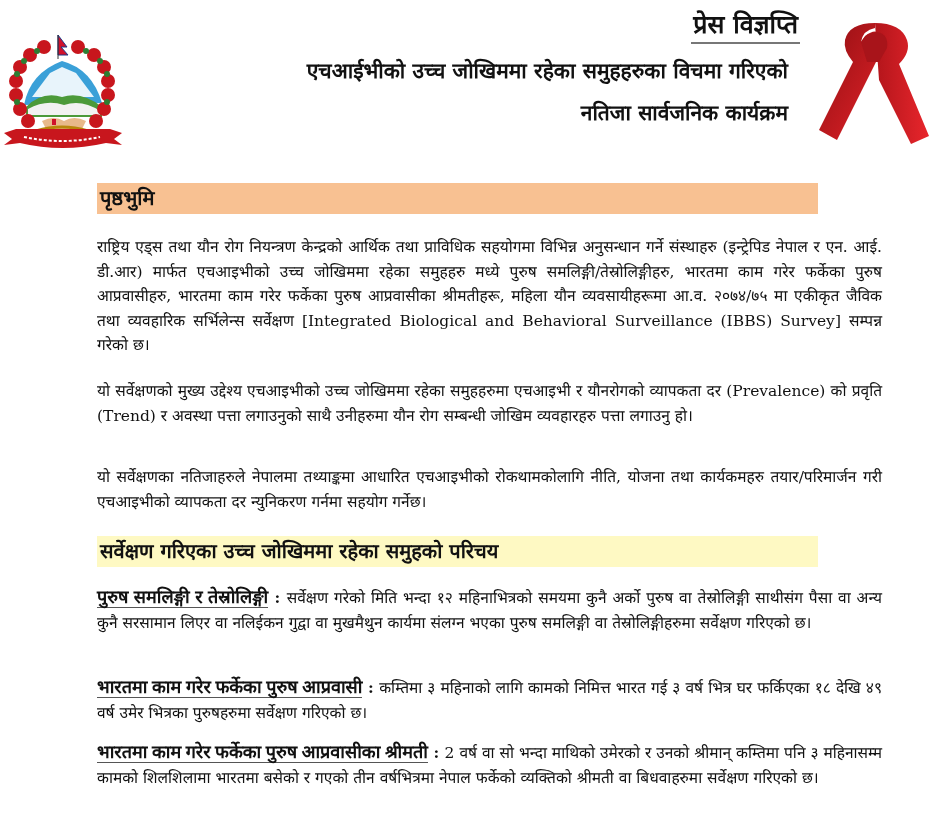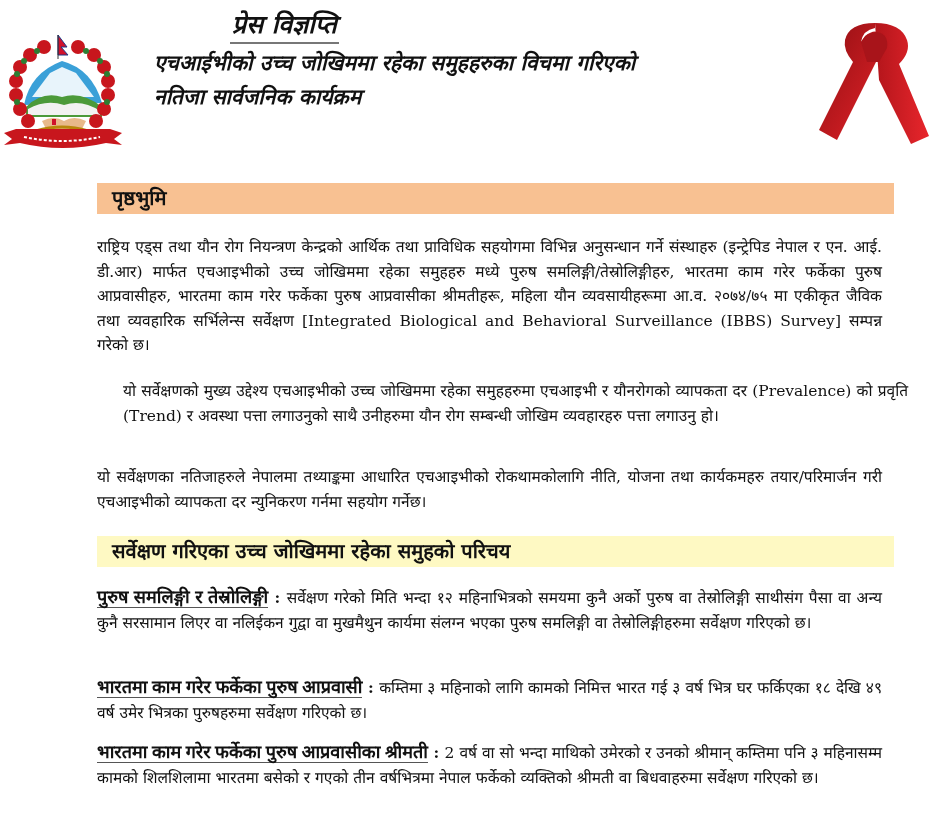--- a/index.html
+++ b/index.html
@@ -1,33 +1,33 @@
 <!DOCTYPE html>
 <html><head>
 <meta charset="utf-8">
 <style>
   html, body { margin:0; padding:0; background:#ffffff; }
   body { width:942px; height:827px; position:relative; overflow:hidden;
          font-family:"DejaVu Serif", "Liberation Serif", serif; color:#111; }
   .emblem { position:absolute; left:2px; top:33px; width:122px; height:118px; }
   .ribbon { position:absolute; left:815px; top:18px; width:120px; height:130px; }
-  .title-block { position:absolute; left:150px; top:8px; width:650px; text-align:left;font-style:italic; }
+  .title-block { position:absolute; left:150px; top:8px; width:650px; text-align:right; }
   .press-title { display:inline-block; font-family:"DejaVu Sans", sans-serif; font-weight:bold;
                  font-size:25px; line-height:34px; border-bottom:2px solid #777; padding:0 2px; margin:0 0 0 80px; }
   .sub-line { font-family:"DejaVu Sans", sans-serif; font-weight:bold; font-size:21px;
-              line-height:30px; margin:4px; white-space:nowrap; }
-  .band { position:absolute; left:97px; width:785px; height:31px;padding-left:12px; }
+              line-height:30px; margin:12px; white-space:nowrap; }
+  .band { position:absolute; left:97px; width:721px; height:31px; }
   .band1 { top:183px; background:#F8C192; }
   .band2 { top:536px; background:#fef9c3; }
   .band span { font-family:"DejaVu Sans", sans-serif; font-weight:bold; font-size:20px;
                line-height:31px; padding-left:3px; white-space:nowrap; }
   .para { position:absolute; left:97px; width:785px; font-size:15.5px; line-height:24.5px;
           text-align:justify; margin:0; }
   .p1 { top:235px; }
-  .p2 { top:379px;margin-left:26px; }
+  .p2 { top:379px; }
   .p3 { top:465px; }
   .p4 { top:585px; }
   .p5 { top:675px; }
   .p6 { top:740px; }
   .lead { font-weight:bold; font-family:Liberation Serif, serif; font-size:18px;
           border-bottom:1.5px solid #555; }
   .sep { font-weight:bold; }
 </style>
 </head>
 <body>

